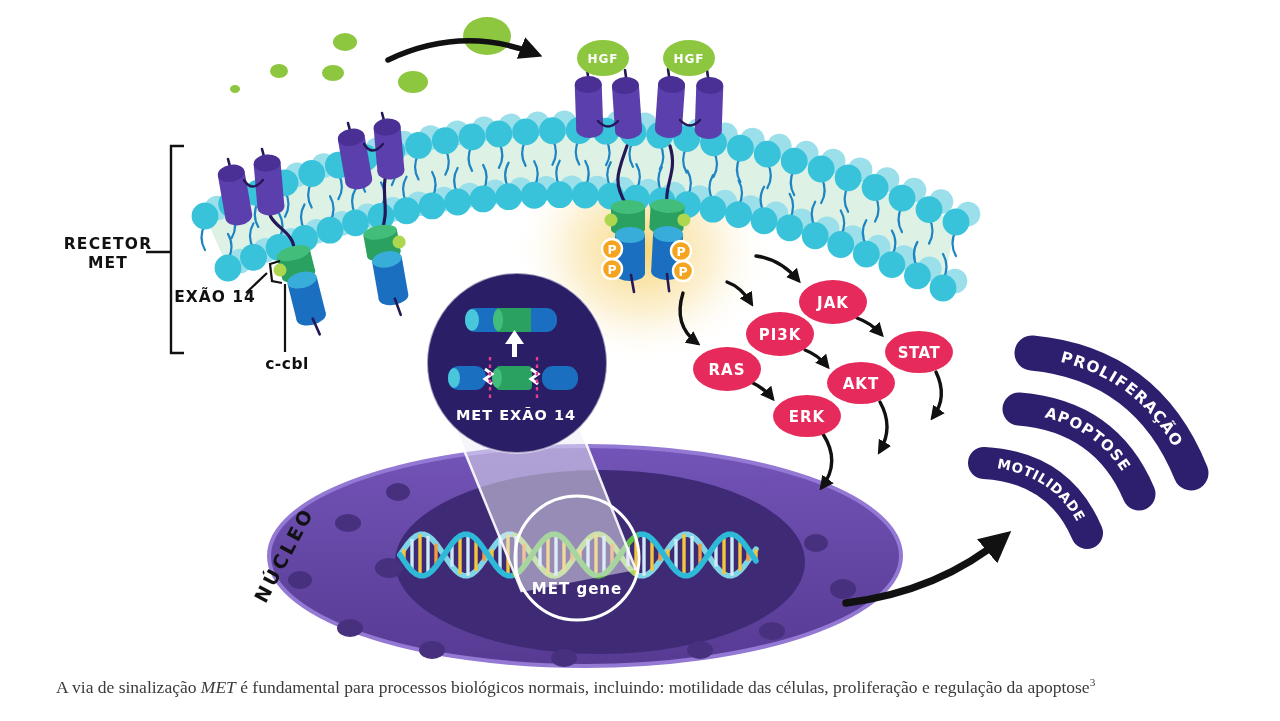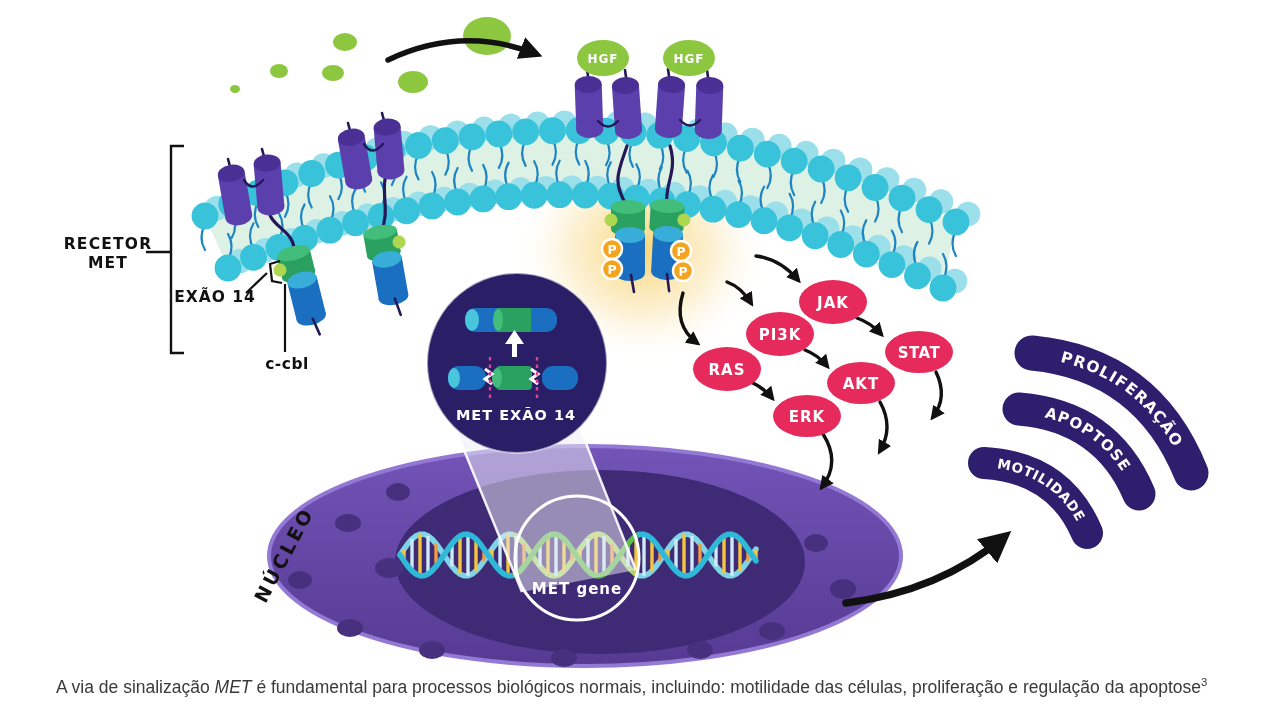--- a/index.html
+++ b/index.html
@@ -1,21 +1,21 @@
 <!DOCTYPE html>
 <html><head>
 <meta charset="utf-8">
 <style>
   html,body{margin:0;padding:0;background:#fff;}
   #stage{position:relative;width:1280px;height:721px;background:#fff;overflow:hidden;
          font-family:"DejaVu Sans",sans-serif;}
   svg text{font-family:"DejaVu Sans",sans-serif;font-weight:bold;fill:#111;}
   .w{fill:#fff;}
   .caption{position:absolute;left:56px;top:676px;width:1200px;white-space:nowrap;
-           font-family:Liberation Sans, sans-serif;font-size:17.5px;color:#3a3a3a;}
+           font-family:Liberation Serif, serif;font-size:17.5px;color:#3a3a3a;}
   .caption em{font-style:italic;}
   .caption sup{font-size:0.65em;}
 </style>
 </head>
 <body>
 
 <div id="stage">
 <svg id="scene" width="1280" height="668" viewBox="0 0 1280 668">
   <defs>
     <radialGradient id="glowG">

